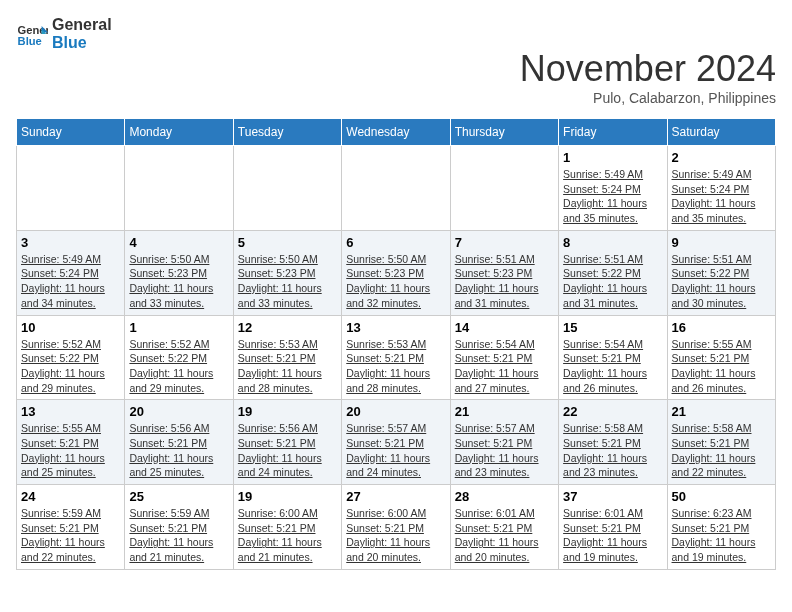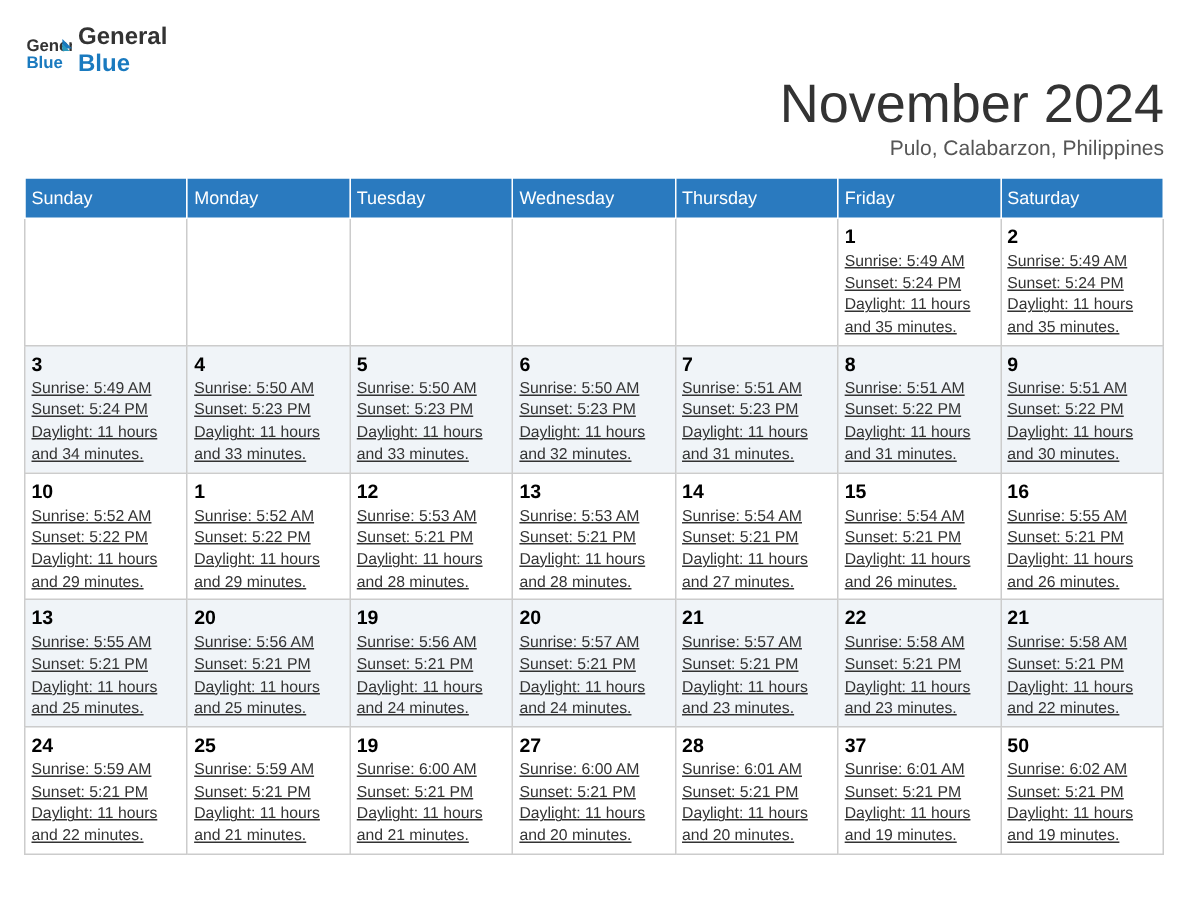--- a/index.html
+++ b/index.html
@@ -300,19 +300,19 @@
 Daylight: 11 hours and 20 minutes.</div>
         </td>
         <td>
           <div class="day-num">37</div>
           <div class="day-info" style="white-space: pre-line;">Sunrise: 6:01 AM
 Sunset: 5:21 PM
 Daylight: 11 hours and 19 minutes.</div>
         </td>
         <td>
           <div class="day-num">50</div>
-          <div class="day-info" style="white-space: pre-line;">Sunrise: 6:02 AM
+          <div class="day-info" style="white-space: pre-line;">Sunrise: 6:23 AM
 Sunset: 5:21 PM
 Daylight: 11 hours and 19 minutes.</div>
         </td>
       </tr>
     </tbody>
 </table>
 
 </body></html>

